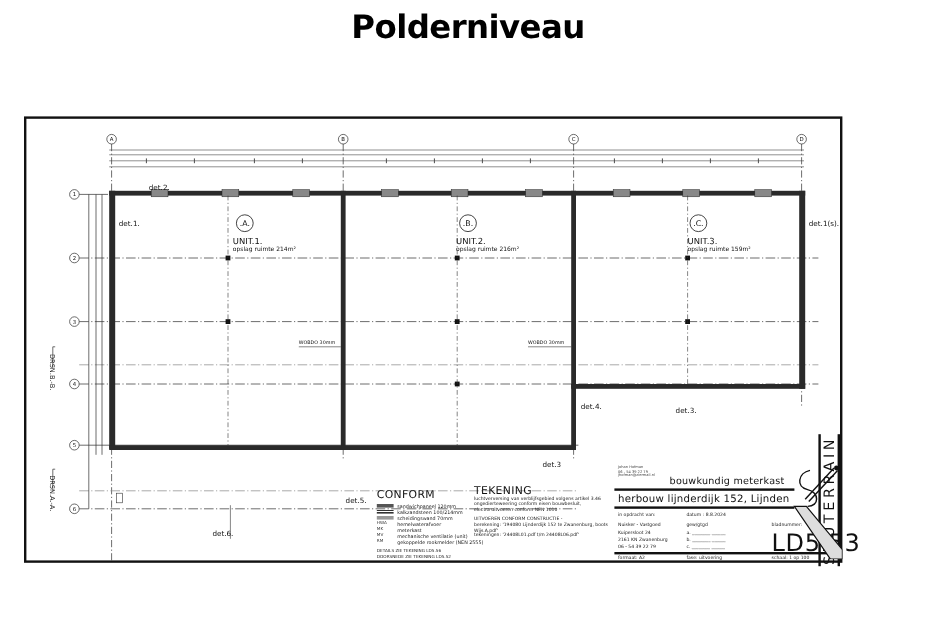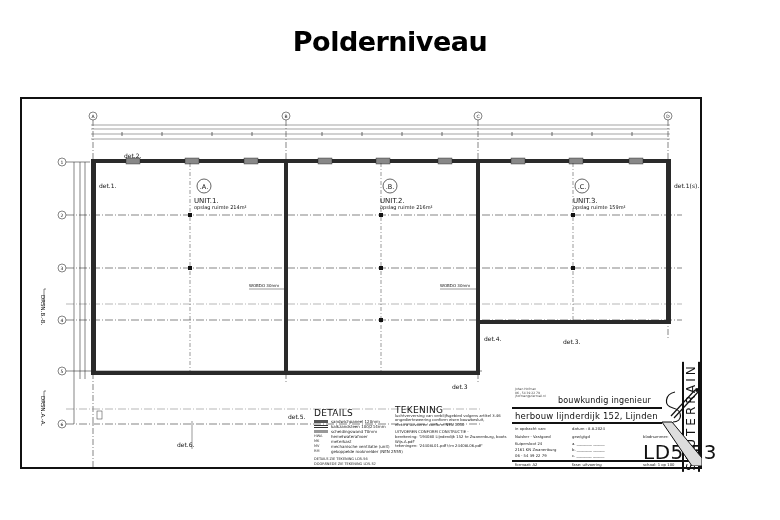--- a/index.html
+++ b/index.html
@@ -1,17 +1,17 @@
 <!DOCTYPE html>
 <html><head>
   <meta charset="utf-8">
   <style>
     html, body { margin: 0; padding: 0; background: #ffffff; }
     body { width: 780px; height: 520px; position: relative; overflow: hidden; font-family: "DejaVu Sans", sans-serif; }
-    .page-title { position: absolute; left: 0; top: 26px; width: 780px; text-align: center; font-family: "DejaVu Sans", sans-serif; font-weight: bold; font-size: 27px; letter-spacing: -0.5px; color: #000; }
+    .page-title { position: absolute; left: 0; top: 8px; width: 780px; text-align: center; font-family: "DejaVu Sans", sans-serif; font-weight: bold; font-size: 27px; letter-spacing: -0.5px; color: #000; }
     .sheet { position: absolute; left: 20px; top: 97px; width: 682px; height: 372px; border: 2px solid #111; box-sizing: border-box; background: #fff; }
     svg.plan { position: absolute; left: 0; top: 0; }
     .t { font-family: "DejaVu Sans", sans-serif; fill: #111; }
     .lbl { font-size: 6px; }
     .unit-name { font-size: 7px; }
     .unit-area { font-size: 5px; }
     .renvooi { position: absolute; left: 292px; top: 309px; width: 95px; font-size: 4px; color: #222; }
     .renvooi h4, .algemeen h4 { margin: 0 0 1px 0; font-size: 9px; font-weight: normal; letter-spacing: 0.3px; color: #111; }
     .ritem { display: flex; align-items: center; height: 5px; line-height: 5px; white-space: nowrap; }
     .ritem .sym { width: 14px; height: 3px; margin-right: 3px; background: #555; flex: none; }
@@ -184,21 +184,21 @@
   </svg>
 
   <div class="section" style="left:24px; top:196px;">DRSN.B.-B.</div>
   <div class="section" style="left:24px; top:297px;">DRSN.A.-A.</div>
 
   <div class="souterrain">
     <span>SOUTERRAIN</span>
   </div>
 
   <div class="renvooi">
-    <h4>DETAILS</h4>
+    <h4>CONFORM</h4>
     <div class="ritem">
         <span class="sym"></span>
         <span>sandwichpaneel 120mm</span>
       </div>
     <div class="ritem">
         <span class="sym s2"></span>
         <span>kalkzandsteen 100/214mm</span>
       </div>
     <div class="ritem">
         <span class="sym s3"></span>
@@ -239,21 +239,21 @@
       <span>tekeningen: '24408L01.pdf t/m 24408L06.pdf'</span>
     </p>
   </div>
 
   <div class="tb">
     <div class="contact">
       <div>Johan Hofman</div>
       <div>06 - 54 39 22 79</div>
       <div>jhofman@ziermail.nl</div>
     </div>
-    <div class="firm">bouwkundig ingenieur</div>
+    <div class="firm">bouwkundig meterkast</div>
     <div class="line" style="left:0; top:21px; width:150px;"></div>
     <div class="project">herbouw lijnderdijk 152, Lijnden</div>
     <div class="line" style="left:0; top:36px; width:150px;"></div>
     <div class="cell" style="left:3px; top:40px;">in opdracht van:</div>
     <div class="cell" style="left:60px; top:40px;">datum : 8.8.2024</div>
     <div class="cell" style="left:3px; top:48px;">Nuisker - Vastgoed</div>
     <div class="cell" style="left:60px; top:48px;">gew/gtgd</div>
     <div class="cell" style="left:131px; top:48px;">bladnummer:</div>
     <div class="cell" style="left:3px; top:55px;">Kuipersloot 24</div>
     <div class="cell" style="left:3px; top:61px;">2161 KN Zwanenburg</div>

